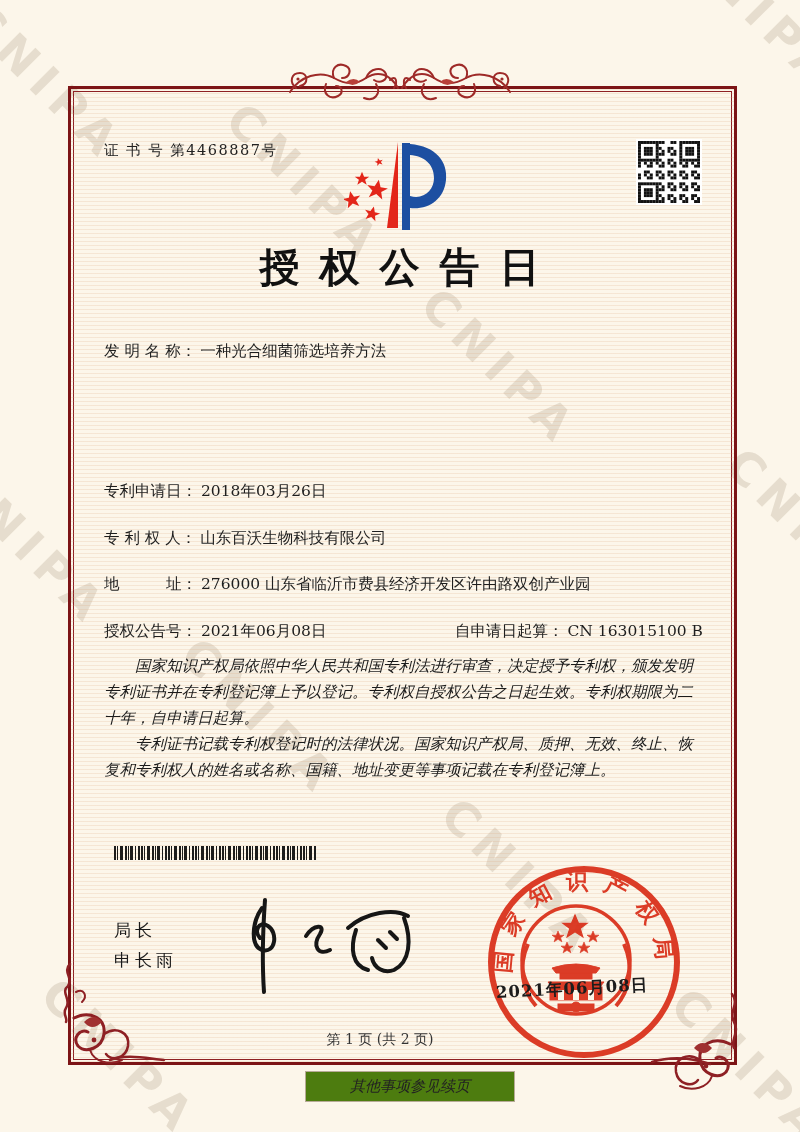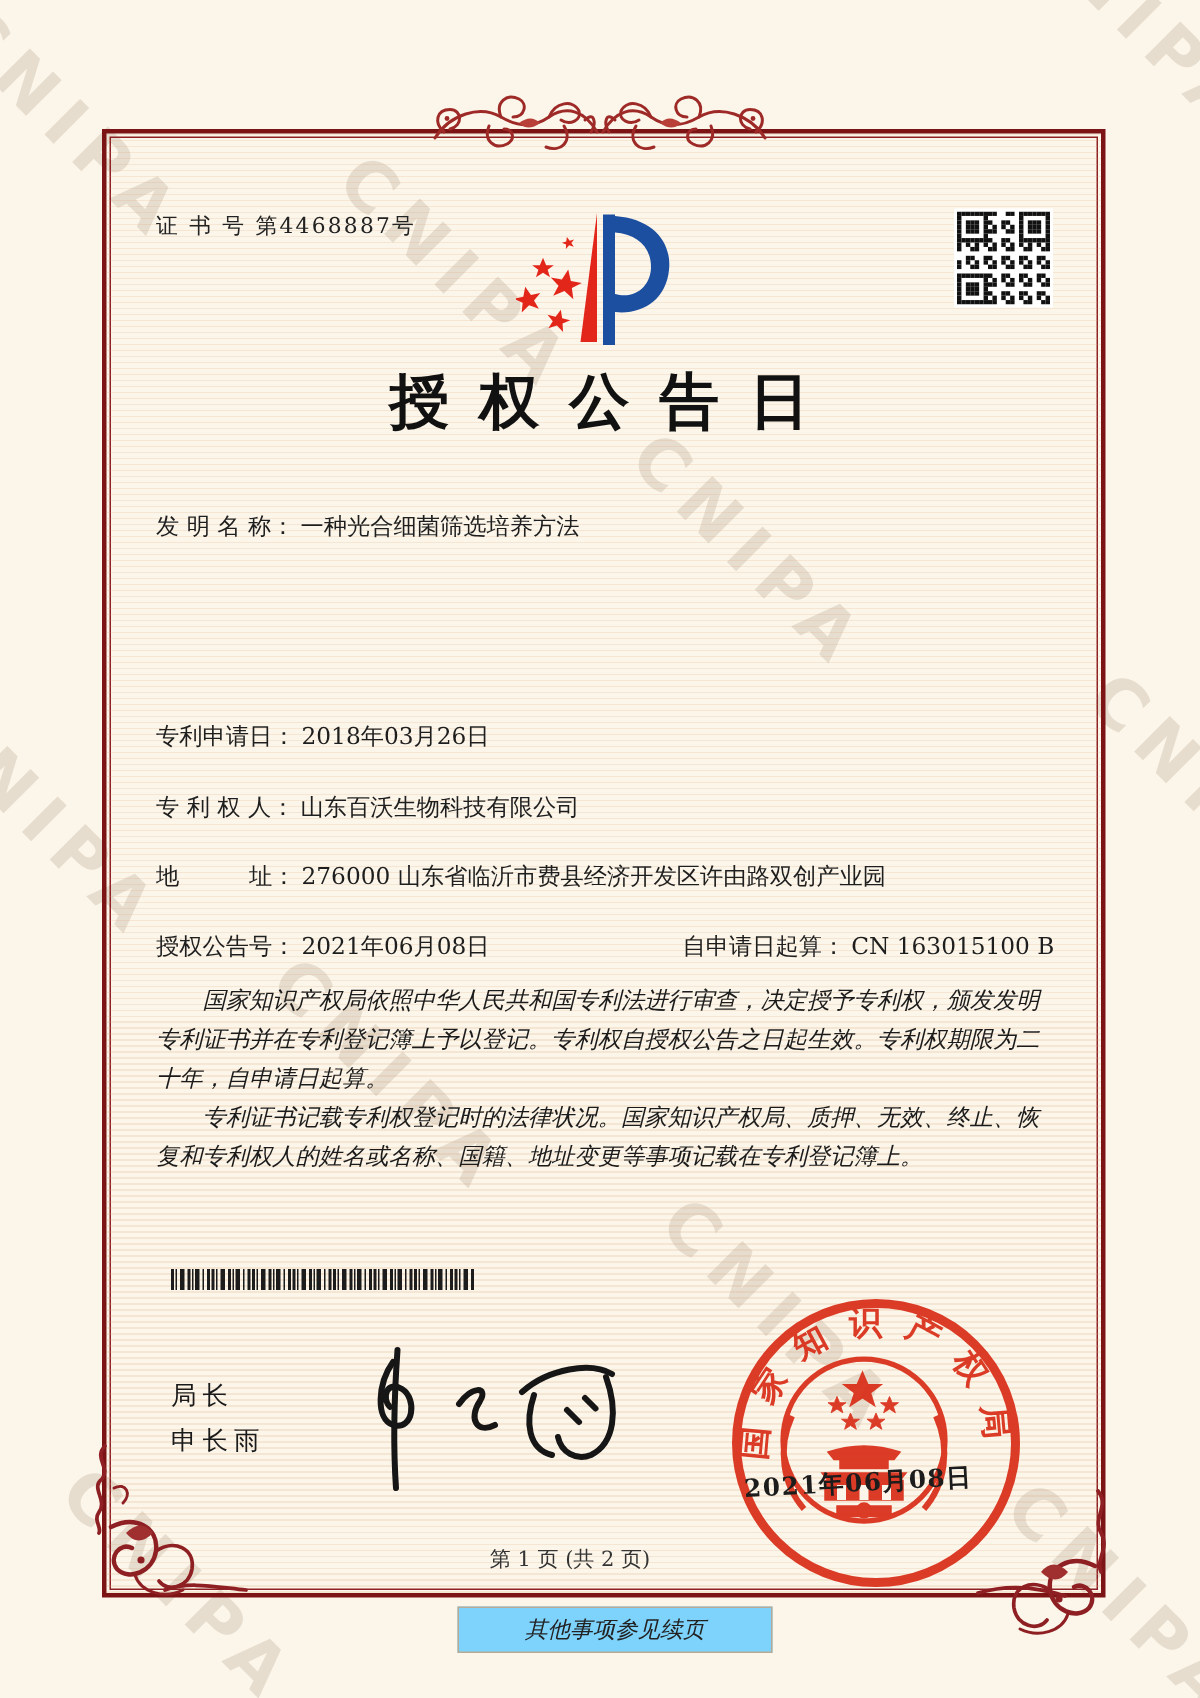--- a/index.html
+++ b/index.html
@@ -18,31 +18,31 @@
   .certno{position:absolute;left:104px;top:141px;font-size:14.5px;letter-spacing:1.5px;color:#222;}
   .logo{position:absolute;left:344px;top:138px;}
   .qr{position:absolute;left:636px;top:139px;width:66px;height:66px;background:#ffffff;padding:2px;box-sizing:border-box;}
   .title{position:absolute;left:68px;top:240px;width:663px;text-align:center;
     font-size:40px;font-weight:bold;color:#111;letter-spacing:20px;text-indent:20px;}
   .row{position:absolute;left:104px;font-size:15.5px;color:#1e1e1e;white-space:nowrap;}
   .row .lbl{display:inline-block;min-width:90px;}
   .row .val{margin-left:4px;}
   .paras{position:absolute;left:104px;top:654px;width:594px;font-size:15.5px;line-height:26px;
     color:#1b1b1b;font-style:italic;}
-  .paras p{margin:0;text-indent:2em;}
+  .paras p{margin:0;text-indent:2em;font-family:Liberation Mono, monospace;}
   .barcode{position:absolute;left:114px;top:846px;width:206px;height:14px;display:flex;align-items:stretch;}
   .barcode span{background:#1c1c1c;height:100%;flex:0 0 auto;}
   .director{position:absolute;left:114px;font-size:17px;color:#1a1a1a;letter-spacing:4px;}
   .signature{position:absolute;left:232px;top:888px;}
   .sealbox{position:absolute;left:484px;top:860px;width:200px;height:206px;}
   .sealdate{position:absolute;left:496px;top:978px;font-size:16.5px;font-weight:bold;color:#1c1c1c;
     letter-spacing:1px;transform:rotate(-3deg);white-space:nowrap;}
   .pagefoot{position:absolute;left:240px;top:1031px;width:280px;text-align:center;font-size:14px;color:#333;}
   .contbox{position:absolute;left:305px;top:1071px;width:208px;height:29px;line-height:29px;
-    background:#7dd3fc;border:1px solid #b7ab97;text-align:center;font-size:15px;font-style:italic;color:#222;}
+    background:#4d7c0f;border:1px solid #b7ab97;text-align:center;font-size:15px;font-style:italic;color:#222;}
   .ornament{position:absolute;pointer-events:none;}
 </style>
 </head>
 <body>
 
 <div class="page">
 
   <div class="watermark" style="left:-55px;top:55px;">CNIPA</div>
   <div class="watermark" style="left:205px;top:155px;">CNIPA</div>
   <div class="watermark" style="left:660px;top:-15px;">CNIPA</div>

